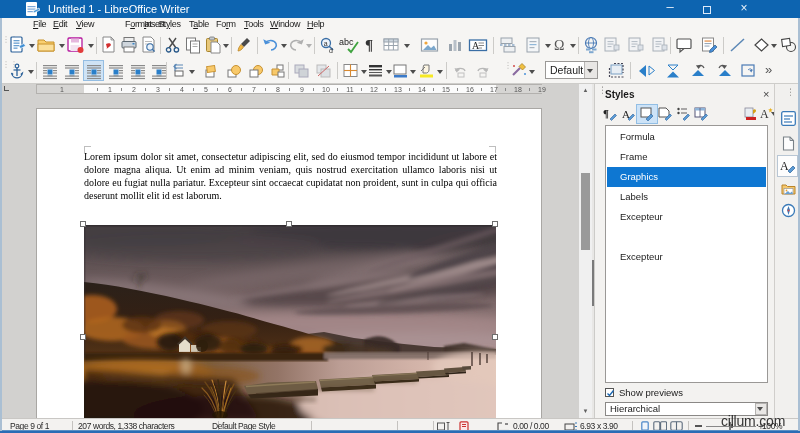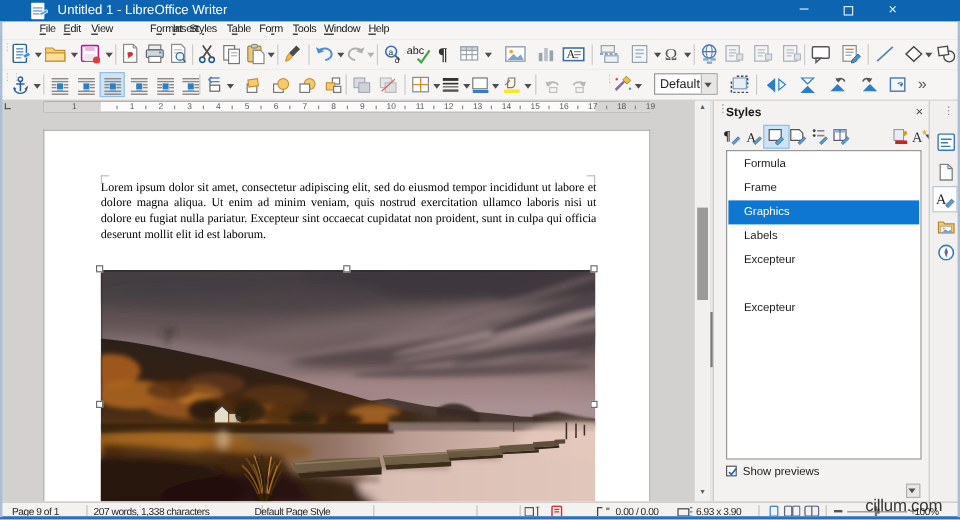--- a/index.html
+++ b/index.html
@@ -738,20 +738,21 @@
     <div class="sli" style="top:1px;">Formula</div>
     <div class="sli sel" style="top:41px;">Graphics</div>
     <div class="sli" style="top:21px;">Frame</div>
     <div class="sli" style="top:61px;">Labels</div>
     <div class="sli" style="top:81px;">Excepteur</div>
     <div class="sli" style="top:121px;">Excepteur</div>
   </div>
   <div class="abs" id="showprev"><span style="display:inline-block;width:9px;height:9px;border:1px solid #555;background:#fff;position:relative;top:1px;margin-right:5px;"><svg width="9" height="9" viewBox="0 0 9 9" style="position:absolute;left:0;top:0">
           <path d="M1.5 4.5 L3.5 6.5 L7.5 1.5" fill="none" stroke="#1a66b0" stroke-width="1.4"></path>
         </svg></span>Show previews</div>
+  <div id="combo">Hierarchical</div>
     <div class="abs" style="left:160px;top:319px;width:12px;height:12px;background:#e9e7e5;border:1px solid #b4b2b0;"></div>
     <div class="abs dd" style="left:162px;top:323px;"></div>
 </div>
 <div class="abs" id="tabstrip">
   <div class="abs" style="left:11px;top:6px;color:#8a8886;font-size:9px;line-height:4px;">⋮</div>
   <svg class="abs" style="left:6px;top:27px" width="15" height="15" viewBox="0 0 15 15">
       <rect x="0.7" y="0.7" width="13.6" height="13.6" rx="1.5" fill="#fff" stroke="#3a7ab8" stroke-width="1.3"></rect>
       <line x1="3" y1="5" x2="12" y2="5" stroke="#3a7ab8" stroke-width="1.2"></line>
       <line x1="3" y1="8" x2="9" y2="8" stroke="#3a7ab8" stroke-width="1.2"></line>
       <line x1="3" y1="11" x2="11" y2="11" stroke="#3a7ab8" stroke-width="1.2"></line>

